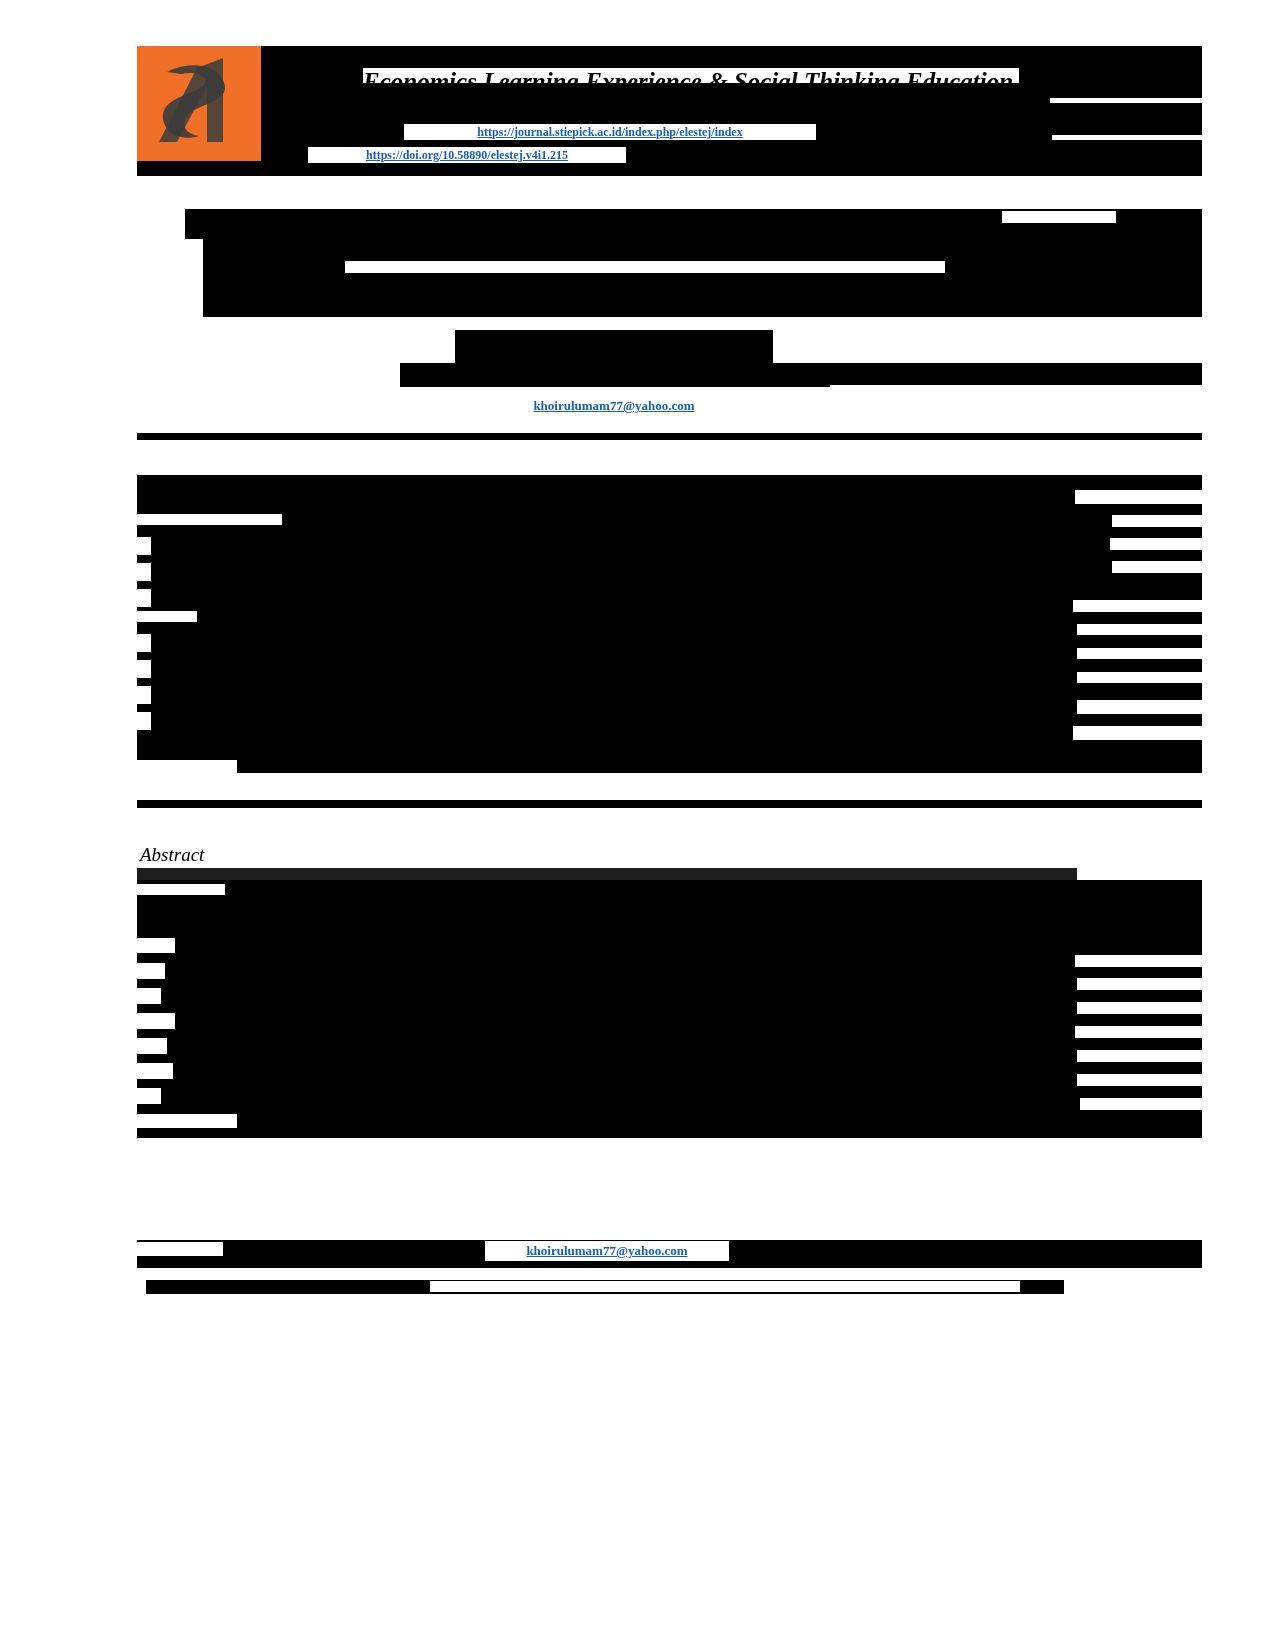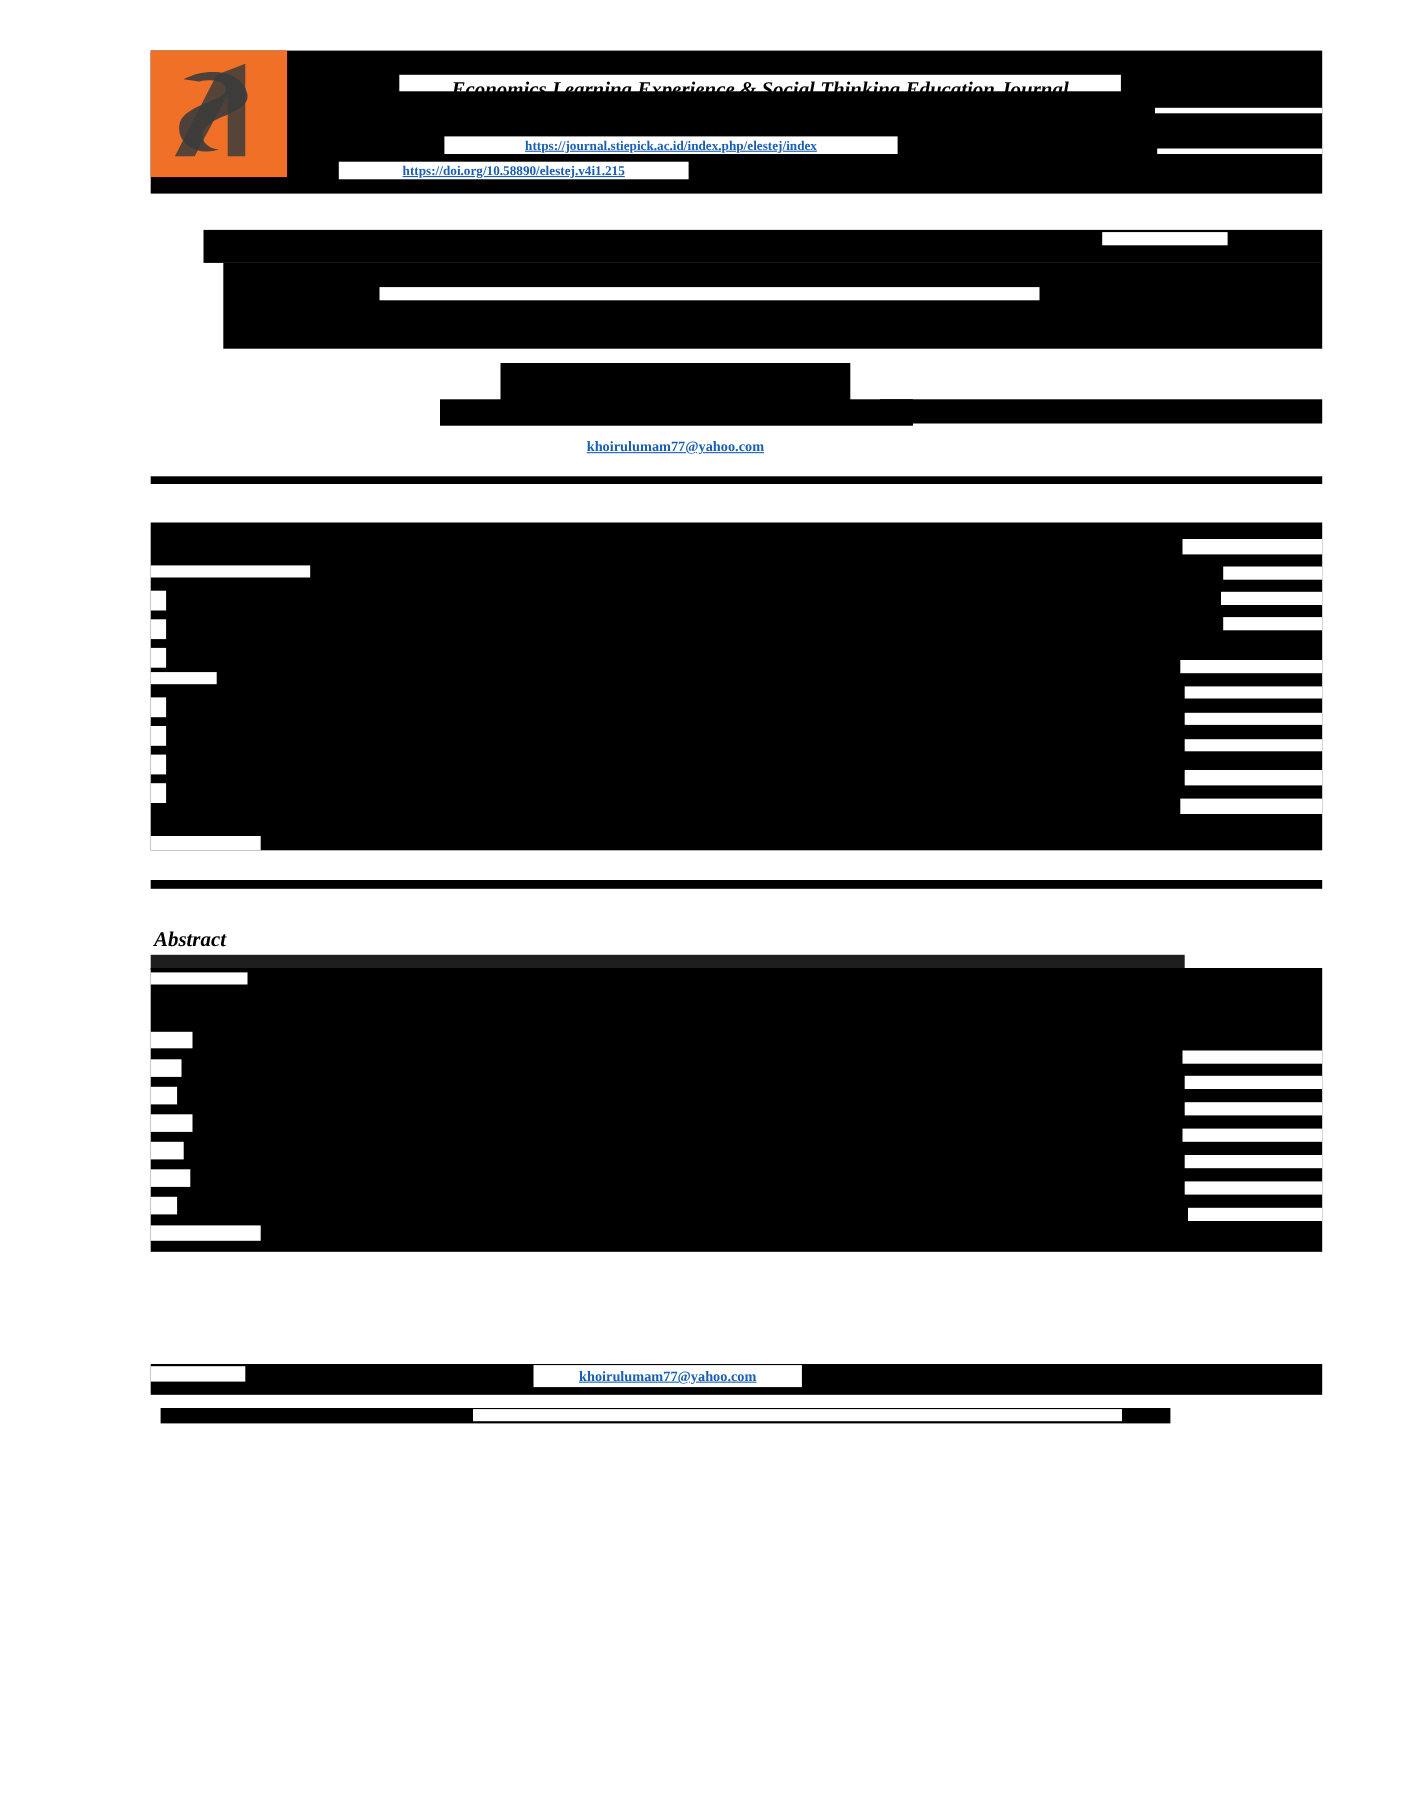--- a/index.html
+++ b/index.html
@@ -46,21 +46,21 @@
     position: absolute;
     left: 363px;
     top: 68px;
     width: 656px;
     height: 15px;
     background: #ffffff;
     color: #000000;
     font-family: "Liberation Serif", serif;
     font-style: italic;
     font-weight: bold;
-    font-size: 19px;
+    font-size: 25px;
     line-height: 28px;
     text-align: center;
     white-space: nowrap;
   }
 
   .journal-url {
     position: absolute;
     left: 404px;
     top: 124px;
     width: 412px;
@@ -163,21 +163,21 @@
   .rule-2gap{ left: 430px; top: 800px; width: 772px;  height: 8px; background:#ffffff; }
 
   
   .abstract-heading {
     position: absolute;
     left: 140px; top: 843px;
     width: 160px; height: 24px;
     color: #000000;
     font-family: "Liberation Serif", serif;
     font-style: italic;
-    font-weight: bold;
+    font-weight: normal;
     font-size: 19px;
     line-height: 24px;
   }
 
   
   .abs-top-faint {
     left: 137px; top: 868px; width: 940px; height: 14px;
     background: #0b0b0b; opacity: 0.92;
   }
   .absblock { left: 137px; top: 880px; width: 1065px; height: 258px; }

